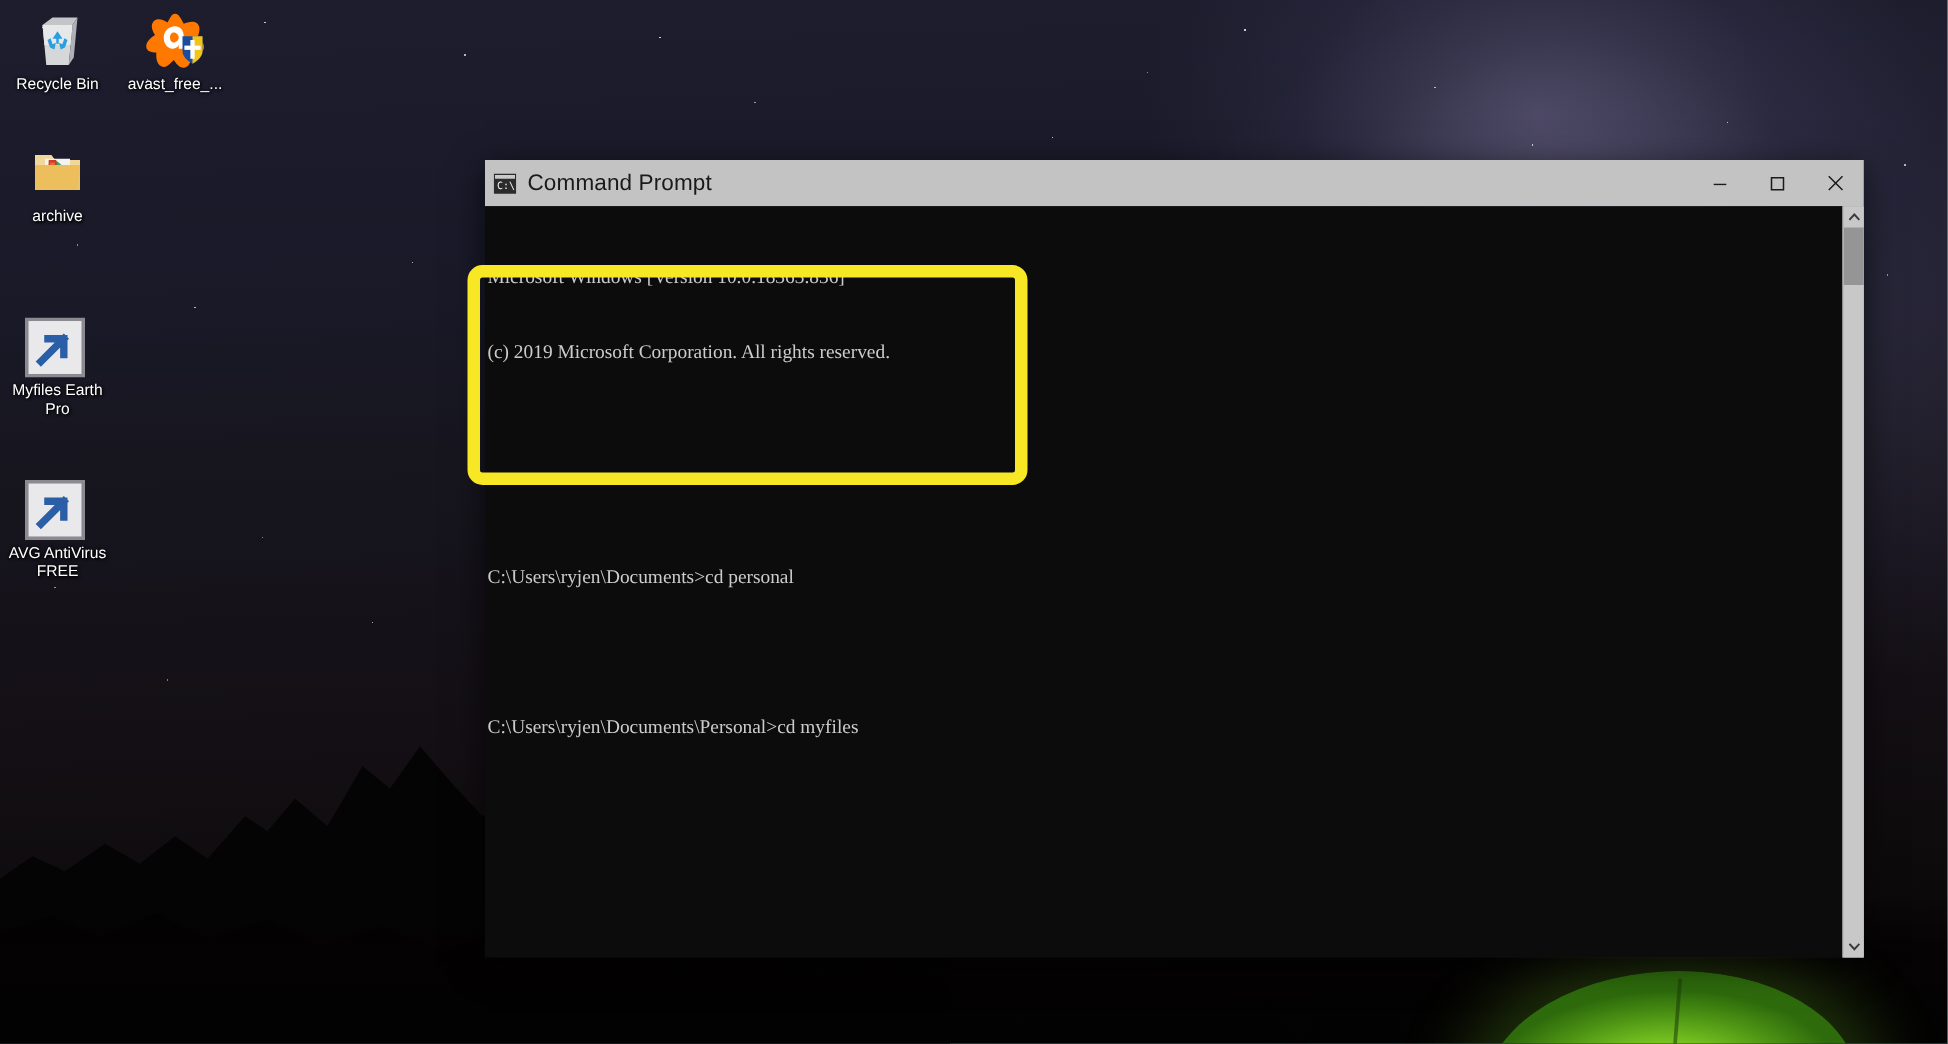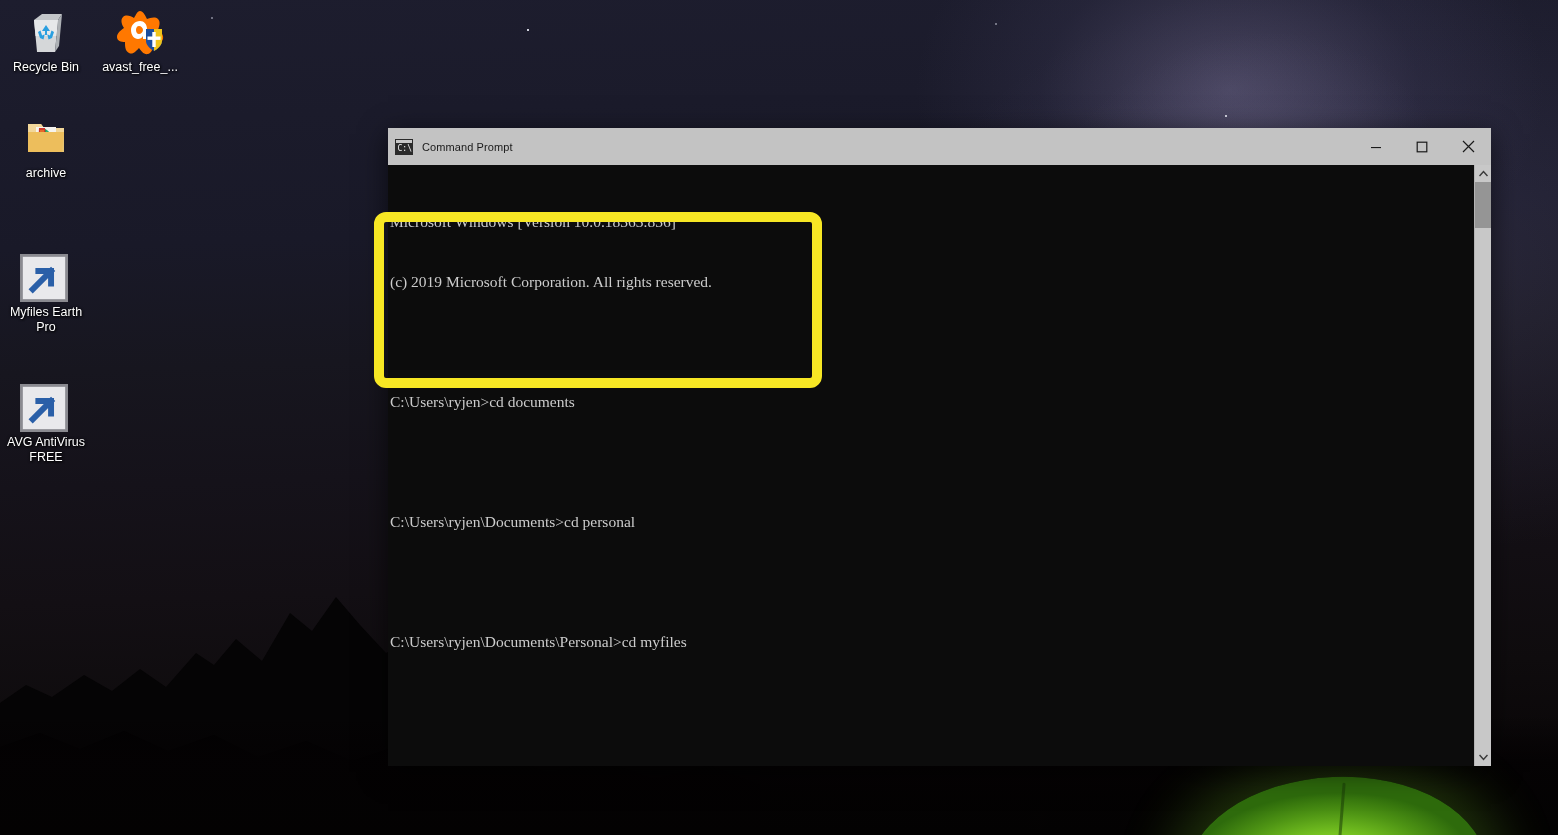--- a/index.html
+++ b/index.html
@@ -182,21 +182,21 @@
   .titlebar {
     position: relative;
     height: 37px;
     background: #c3c3c3;
     display: flex;
     align-items: center;
     padding-left: 7px;
   }
   .titlebar .tb-icon { width: 18px; height: 18px; margin-right: 9px; flex: 0 0 auto; }
   .titlebar .tb-title {
-    font-size: 11px;
+    font-size: 18px;
     color: #1a1a1a;
     letter-spacing: 0.1px;
     white-space: nowrap;
   }
   .tb-controls { margin-left: auto; display: flex; height: 37px; }
   .tb-btn {
     width: 46px; height: 37px;
     display: flex; align-items: center; justify-content: center;
     cursor: default;
   }
@@ -415,21 +415,20 @@
           </svg>
         </div>
       </div>
     </div>
 
     <div class="console-area">
       <div class="console-text">
         <div class="line">Microsoft Windows [Version 10.0.18363.836]</div>
         <div class="line">(c) 2019 Microsoft Corporation. All rights reserved.</div>
         <div class="blank"></div>
-        <div class="line">C:\Users\ryjen&gt;cd documents</div>
         <div class="blank"></div>
         <div class="line">C:\Users\ryjen\Documents&gt;cd personal</div>
         <div class="blank"></div>
         <div class="line">C:\Users\ryjen\Documents\Personal&gt;cd myfiles</div>
         <div class="blank"></div>
       </div>
 
       <div class="cmd-scrollbar">
         <div class="sb-arrow">
           <svg width="9" height="7" viewBox="0 0 9 7">

